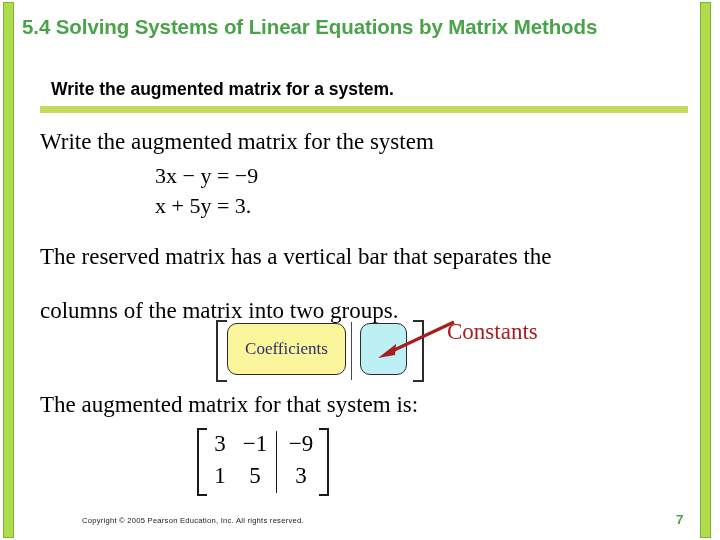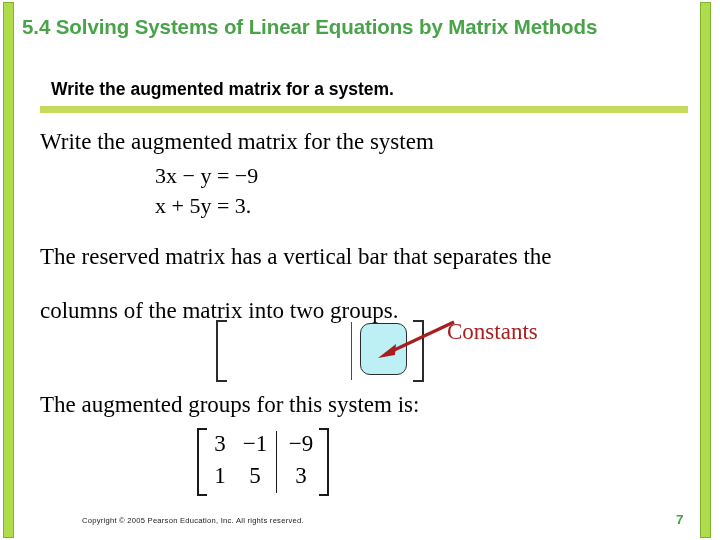--- a/index.html
+++ b/index.html
@@ -287,30 +287,33 @@
     <span>x + 5y = 3.</span>
   </div>
 
   <div id="para-bar-1" class="serif">The reserved matrix has a vertical bar that separates the</div>
   <div id="para-bar-2" class="serif">columns of the matrix into two groups.</div>
 
   <div id="schematic">
     <div class="sch-bracket l"></div>
     <div class="sch-bracket r"></div>
     <div class="sch-divider"></div>
+    <div id="coeff-box">
+      <span>Coefficients</span>
+    </div>
     <div id="const-box"></div>
   </div>
 
   <svg id="constants-arrow" viewBox="0 0 90 46">
     <line x1="86" y1="6" x2="22" y2="36" stroke="#A81E1E" stroke-width="3.2"></line>
     <polygon points="10,42 28,28 27,39" fill="#A81E1E"></polygon>
   </svg>
   <div id="constants-label">Constants</div>
 
-  <div id="line-result" class="serif">The augmented groups for this system is:</div>
+  <div id="line-result" class="serif">The augmented matrix for that system is:</div>
 
   <div id="final-matrix">
     <div class="mx-bracket l"></div>
     <div class="mx-bracket r"></div>
     <div class="mx-divider"></div>
     <div class="mx-grid">
       <div class="mx-cell mx-r0 mx-c0">3</div>
       <div class="mx-cell mx-r0 mx-c1">−1</div>
       <div class="mx-cell mx-r0 mx-c2">−9</div>
       <div class="mx-cell mx-r1 mx-c0">1</div>

